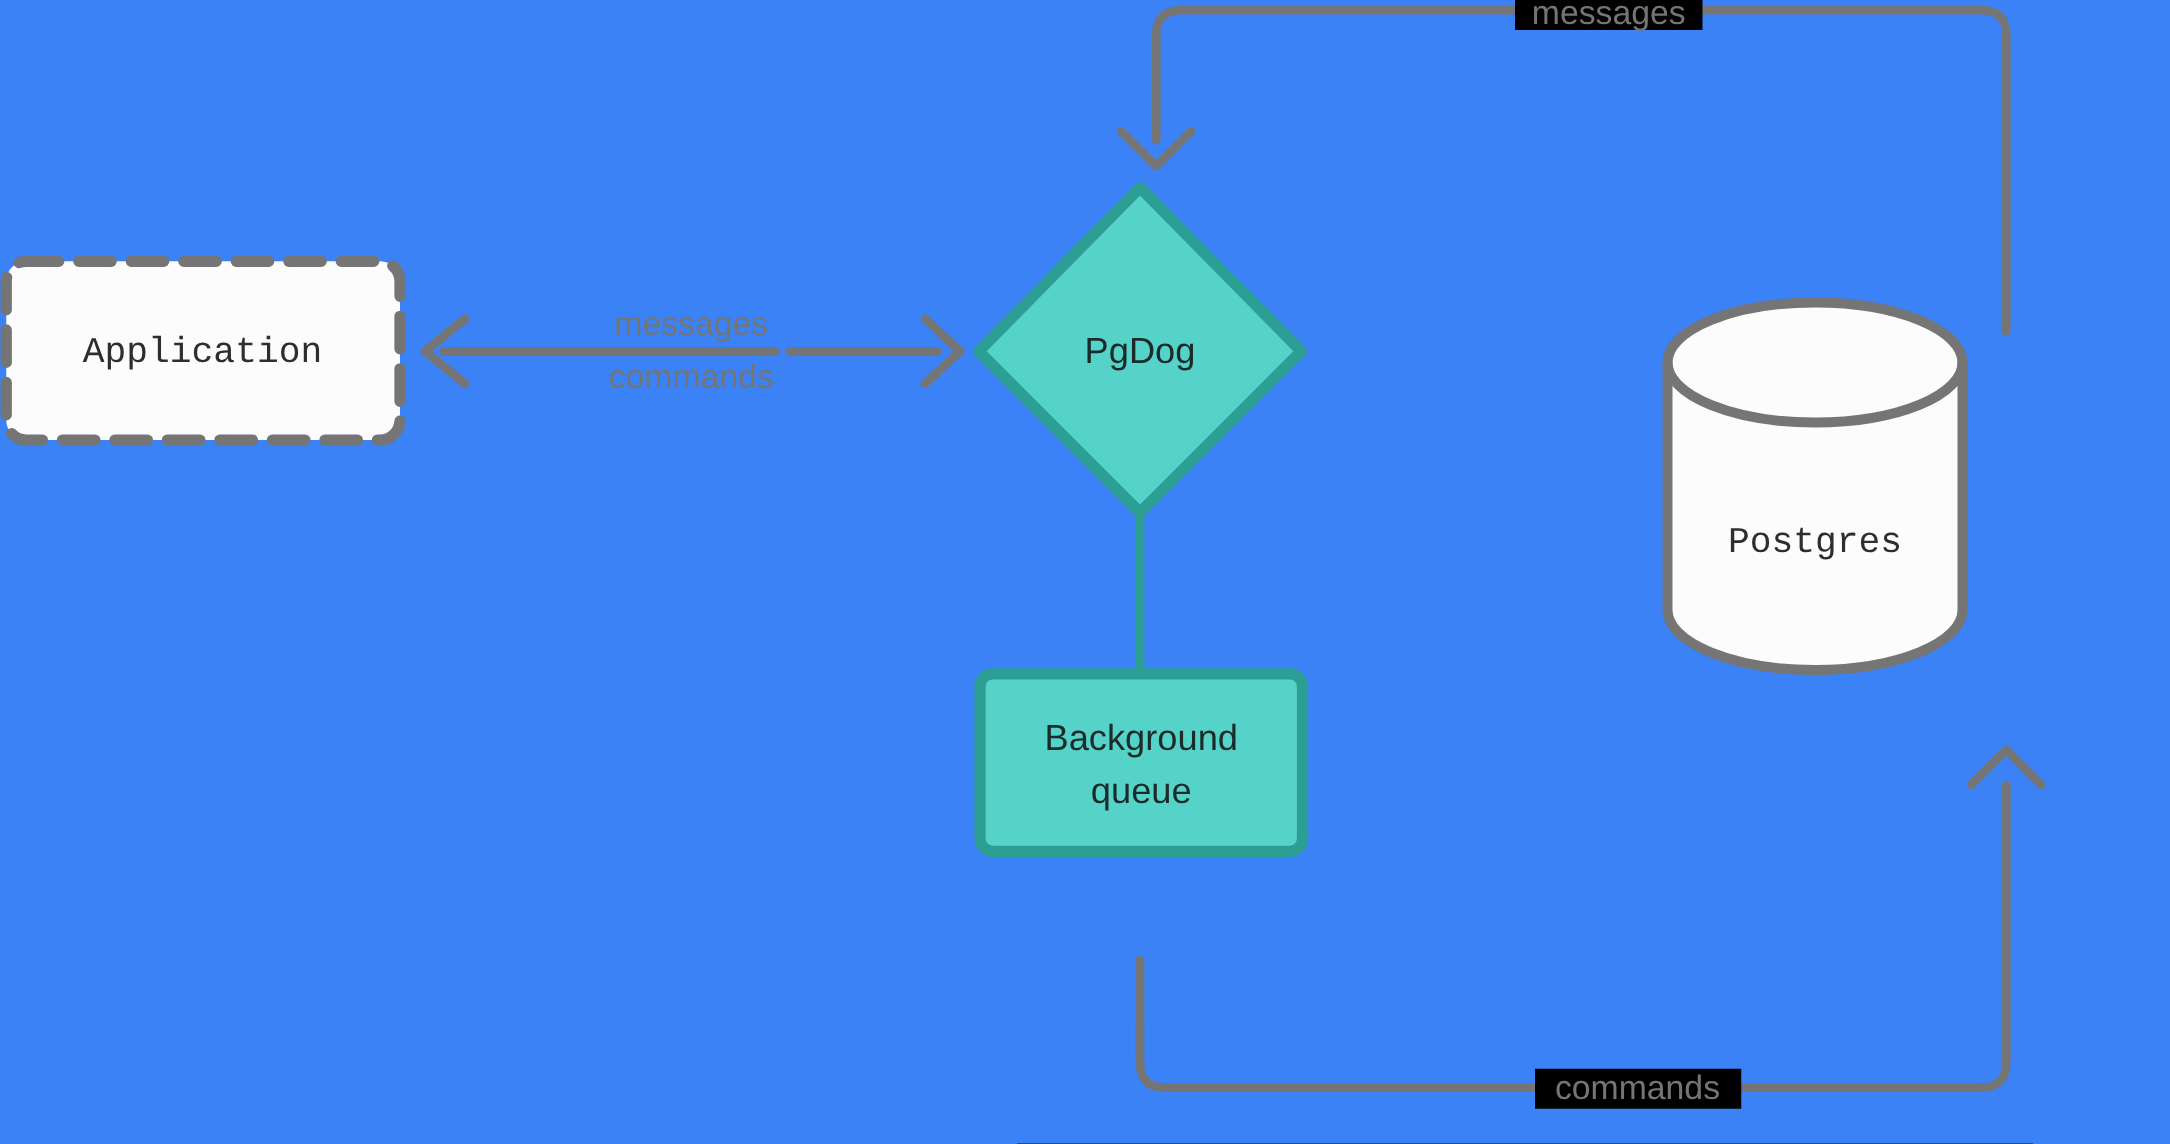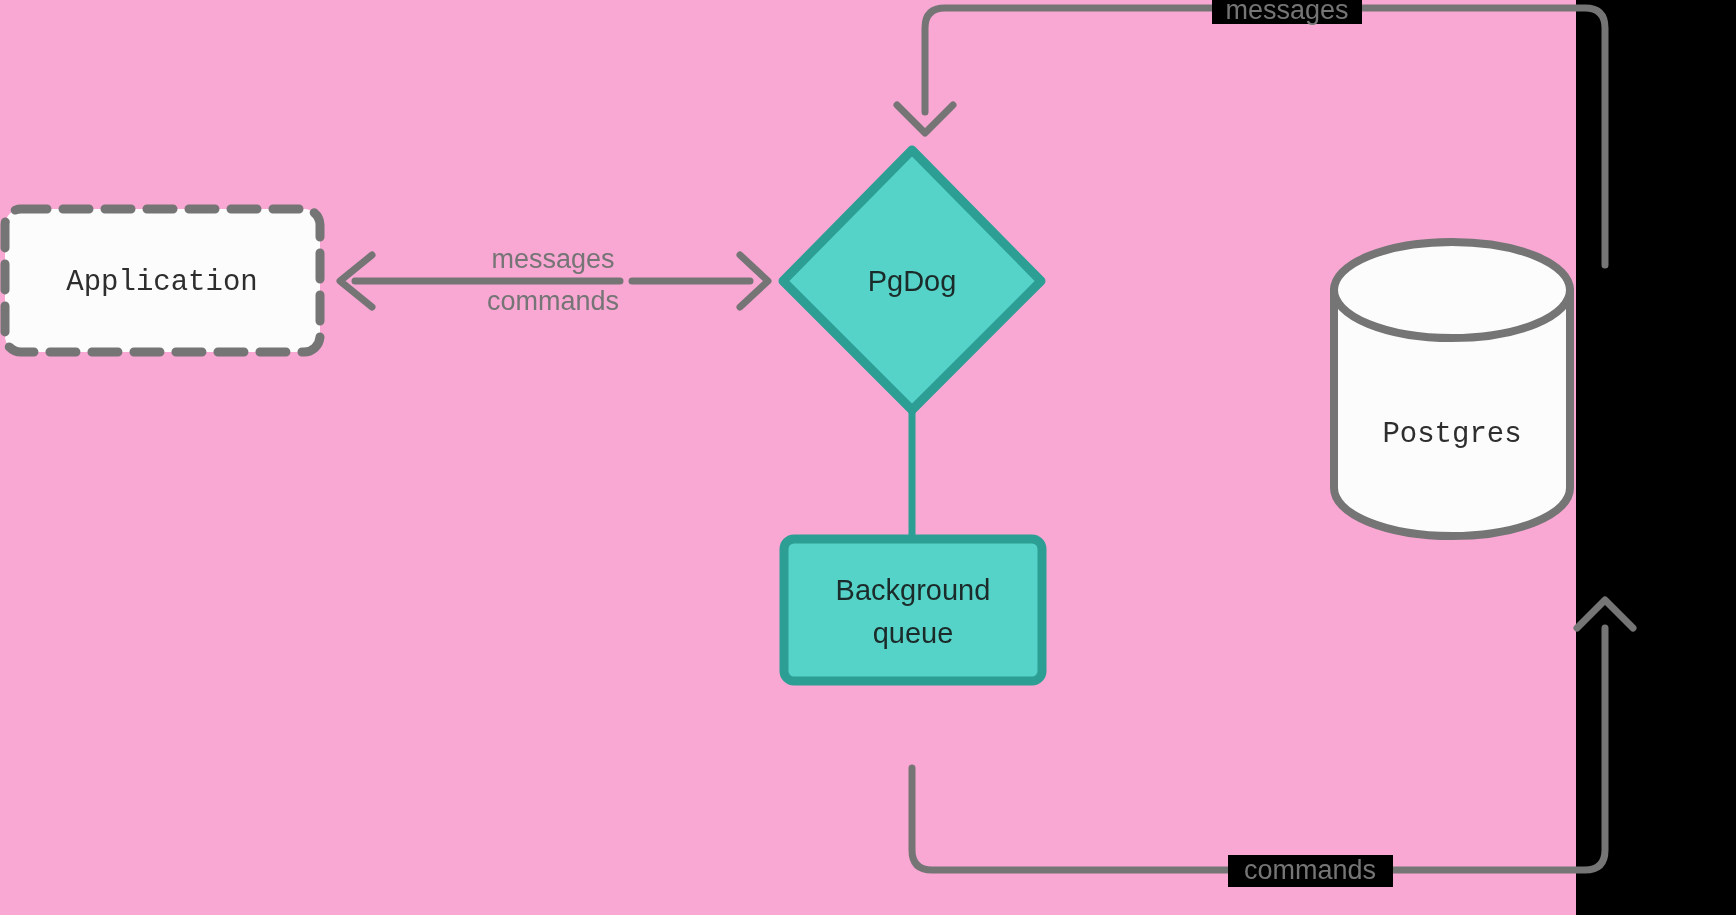--- a/index.html
+++ b/index.html
@@ -6,23 +6,23 @@
   html, body {
     margin: 0;
     padding: 0;
     background: #000000;
     width: 1736px;
     height: 915px;
     overflow: hidden;
   }
   #stage {
     position: relative;
-    width: 1576px;
+    width: 1736px;
     height: 915px;
-    background: #f9a8d4;
+    background: #3b82f6;
     font-family: "Liberation Sans", sans-serif;
   }
   #diagram-svg {
     position: absolute;
     left: 0;
     top: 0;
     width: 1736px;
     height: 915px;
     display: block;
   }

